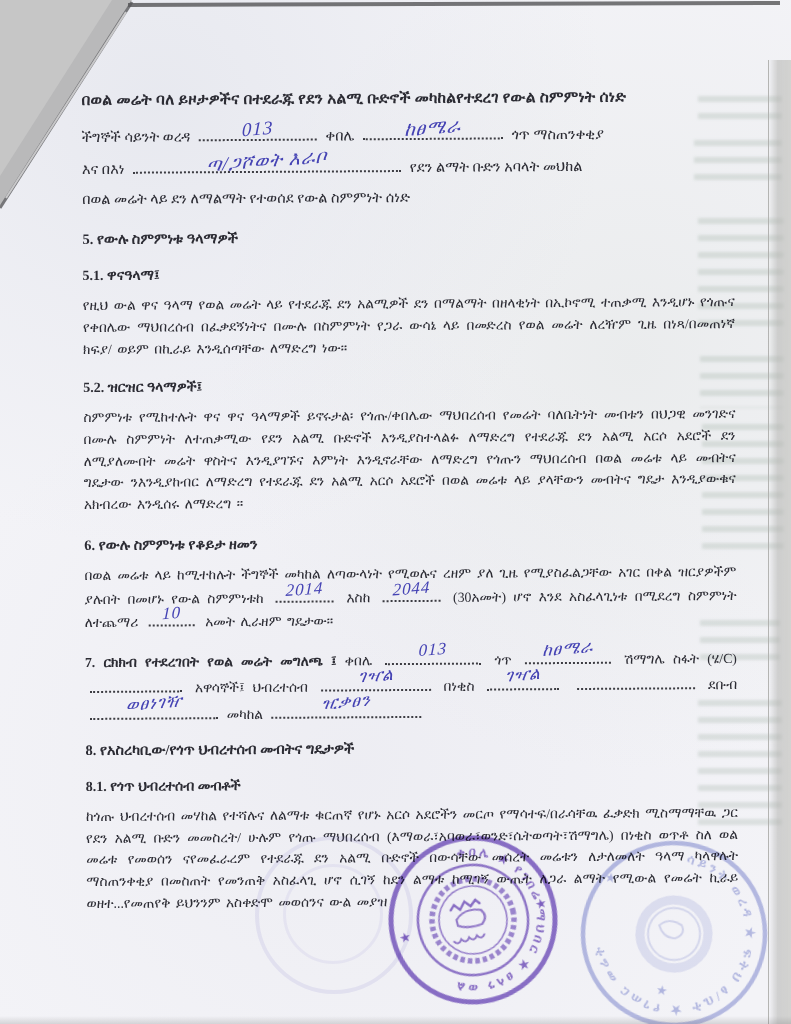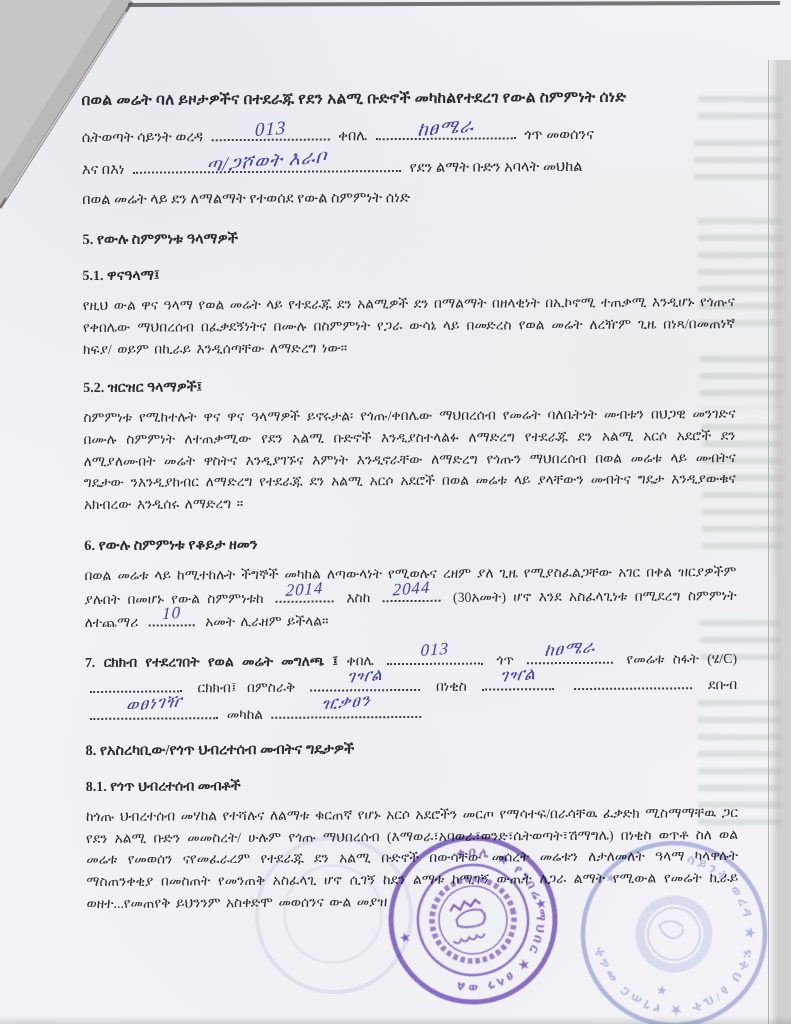--- a/index.html
+++ b/index.html
@@ -87,29 +87,29 @@
 <div class="bleed" style="left:700px;top:356px;width:84px;height:52px;"></div>
 <div class="bleed" style="left:702px;top:424px;width:82px;height:132px;"></div>
 <div class="bleed" style="left:700px;top:620px;width:80px;height:40px;"></div>
 <div class="bleed" style="left:698px;top:700px;width:84px;height:128px;"></div>
 
 <div class="content">
 
   <div class="title">በወል መሬት ባለ ይዞታዎችና በተደራጁ የደን አልሚ ቡድኖች መካከልየተደረገ የውል ስምምነት ሰነድ</div>
 
   <div class="fill-line">
-    <span class="lbl">ሴትወጣት ሳይንት ወረዳ</span>
+    <span class="lbl">ችግኞች ሳይንት ወረዳ</span>
     <span class="blank" style="width:118px;">
       <span class="hw">013</span>
     </span>
     <span class="lbl">ቀበሌ</span>
     <span class="blank" style="width:140px;">
       <span class="hw">ከፀሜራ</span>
     </span>
-    <span class="lbl">ጎጥ መወሰንና</span>
+    <span class="lbl">ጎጥ ማስጠንቀቂያ</span>
   </div>
 
   <div class="fill-line">
     <span class="lbl">እና በእነ</span>
     <span class="blank" style="width:268px;">
       <span class="hw">ጣ/ጋሾወት እራቦ</span>
     </span>
     <span class="lbl">የደን ልማት ቡድን አባላት መህከል</span>
   </div>
 
@@ -130,38 +130,38 @@
       <span class="hw small">2014</span>
     </span>
     <span>እስከ</span>
     <span class="blank" style="width:58px;">
       <span class="hw small">2044</span>
     </span>
     <span>(30አመት) ሆኖ እንደ አስፈላጊነቱ በሚደረግ ስምምነት ለተጨማሪ</span>
     <span class="blank" style="width:46px;">
       <span class="hw small">10</span>
     </span>
-    <span>አመት ሊራዘም ይችላል።</span>
+    <span>አመት ሊራዘም ግዴታው።</span>
   </p>
 
   <div class="inline-blanks">
     <b>7. ርክክብ የተደረገበት የወል መሬት መግለጫ ፤</b>
     <span>ቀበሌ</span>
     <span class="blank" style="width:96px;">
       <span class="hw small">013</span>
     </span>
     <span>ጎጥ</span>
     <span class="blank" style="width:86px;">
       <span class="hw small">ከፀሜራ</span>
     </span>
-    <span>የመሬቱ</span>
+    <span>ሽማግሌ</span>
     <span>ስፋት (ሄ/C)</span>
     <span class="blank" style="width:92px;"></span>
-    <span>ርክክብ፤</span>
-    <span>በምስራቅ</span>
+    <span>አዋሳኞች፤</span>
+    <span>ህብረተሰብ</span>
     <span class="blank" style="width:110px;">
       <span class="hw small">ገዣል</span>
     </span>
     <span>በነቂስ</span>
     <span class="blank" style="width:72px;">
       <span class="hw small">ገዣል</span>
     </span>
     <span class="blank" style="width:118px;"></span>
     <span>ደቡብ</span>
     <span class="blank" style="width:128px;">

